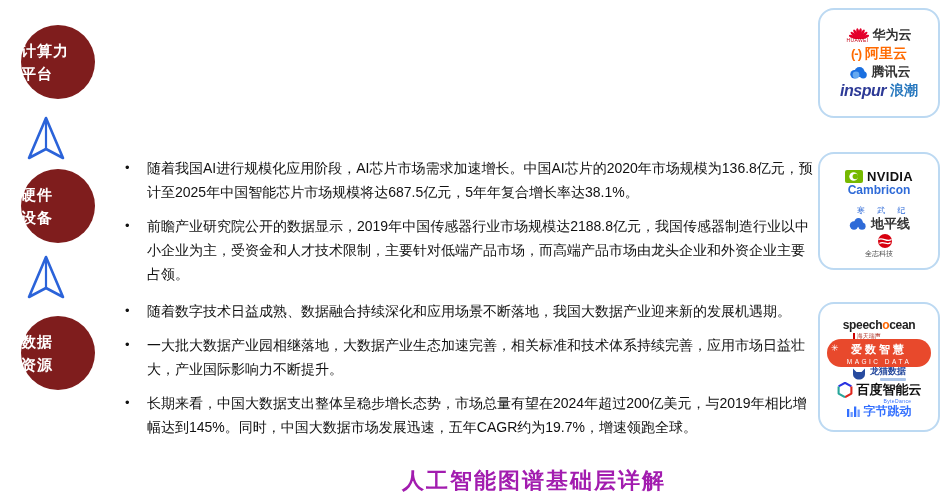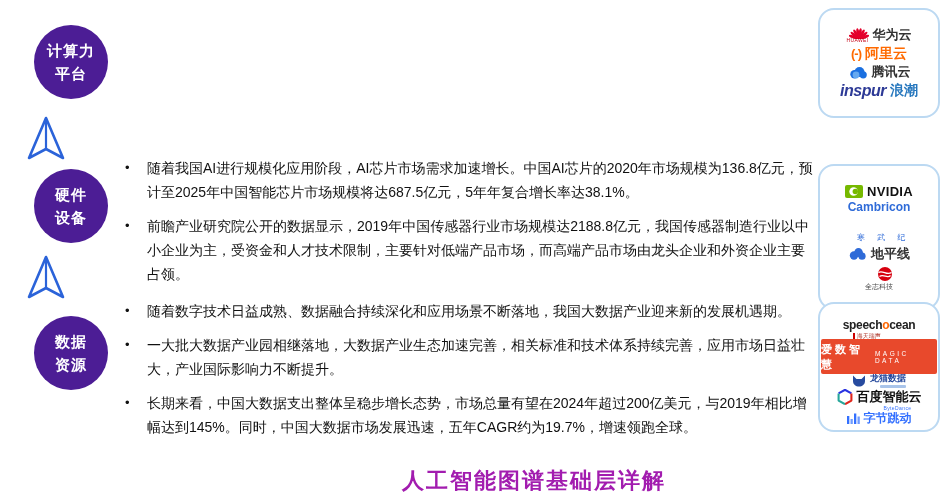--- a/index.html
+++ b/index.html
@@ -3,23 +3,23 @@
 <meta charset="utf-8">
 <style>
   html,body{margin:0;padding:0;}
   body{
     width:945px;height:500px;position:relative;background:#ffffff;
     font-family:"Liberation Sans","DejaVu Sans",sans-serif;color:#111;
     overflow:hidden;
   }
   
   .circle{
-    position:absolute;left:34px;width:74px;height:74px;border-radius:50%;
-    background:#4c1d95;color:#fff;display:flex;flex-direction:column;
-    align-items:center;justify-content:center;font-size:15px;font-weight:bold;
+    position:absolute;left:21px;width:74px;height:74px;border-radius:50%;
+    background:#7f1d1d;color:#fff;display:flex;flex-direction:column;
+    align-items:flex-start;justify-content:center;font-size:15px;font-weight:bold;
     line-height:23px;letter-spacing:1px;
   }
   .c1{top:25px}.c2{top:169px}.c3{top:316px}
   .up-arrow{position:absolute;left:26px;width:40px;height:46px}
   .a1{top:115px}.a2{top:254px}
   
   .text-block{position:absolute;left:125px;width:692px;}
   .tb1{top:20px}.tb2{top:156px}.tb3{top:299px}
   .bullet-row{display:flex;margin-bottom:10px;}
   .bullet-row::before{
@@ -27,42 +27,42 @@
   }
   .bullet-row p{margin:0;font-size:14px;line-height:24px;color:#111;}
   
   .card{
     position:absolute;left:818px;width:122px;box-sizing:border-box;
     border:2px solid #bcd9f2;border-radius:16px;background:#fff;
     display:flex;flex-direction:column;align-items:center;justify-content:space-evenly;
     padding:15px 0;
   }
   .card1{top:8px;height:110px}
-  .card2{top:164px;height:146px}
+  .card2{top:152px;height:118px}
   .card3{top:302px;height:130px}
   .lrow{display:flex;align-items:center;gap:4px;}
   .lcol{display:flex;flex-direction:column;align-items:flex-end;line-height:1.05;}
   .hw-extra{font-size:5px;color:#c40014;letter-spacing:.4px;margin-top:-1px}
   .hw-label{font-size:13px;font-weight:bold;color:#333}
   .ali-icon{color:#ff6a00;font-weight:bold;font-size:13px;letter-spacing:-1px}
   .ali-label{color:#ff6a00;font-size:14px;font-weight:bold}
   .tc-label{font-size:13px;font-weight:bold;color:#333}
   .inspur{font-style:italic;font-weight:bold;font-size:16px;color:#2d3a96;letter-spacing:-.5px}
   .langchao{color:#2878be;font-size:14px;font-weight:bold}
   .nv-label{font-weight:bold;font-size:13px;color:#111;letter-spacing:.3px}
   .camb{color:#2f6bd8;font-size:12px;font-weight:bold}
-  .camb-sub{color:#2f6bd8;font-size:8px;letter-spacing:5px;margin-top:20px;padding-left:5px}
+  .camb-sub{color:#2f6bd8;font-size:8px;letter-spacing:5px;margin-top:10px;padding-left:5px}
   .hz-label{font-size:13px;font-weight:bold;color:#333}
   .aw-label{font-size:7px;color:#444;margin-top:1px}
   .so-main{font-size:12px;font-weight:bold;color:#222;letter-spacing:-.3px}
   .so-o{color:#f60}
   .so-sub{font-size:6px;color:#b03a2e;border-left:2px solid #c00;padding-left:2px;align-self:flex-start;margin:1px 0 0 10px}
   .md-banner{
-    position:relative;background:#e8492c;color:#fff;width:116px;border-radius:2px;
-    display:flex;align-items:center;padding:3px 0 2px;
+    position:relative;background:#e8492c;color:#fff;width:104px;border-radius:14px;
+    display:flex;flex-direction:column;align-items:center;padding:3px 0 2px;
   }
   .md-banner::before{content:"✳";position:absolute;left:4px;top:4px;font-size:9px;color:#fff}
   .md-main{font-size:11px;font-weight:bold;letter-spacing:3px}
   .md-sub{font-size:6.5px;letter-spacing:2.5px;margin-top:1px}
   .lm-label{font-size:9px;font-weight:bold;color:#24489c}
   .lm-sub{height:3px;width:26px;background:#a9c4ea;border-radius:1px;margin-top:2px}
   .bd-label{font-size:13px;font-weight:bold;color:#111}
   .bz-latin{font-size:5px;color:#3370ff;letter-spacing:.4px}
   .bz-label{font-size:12px;font-weight:bold;color:#3370ff}
   

